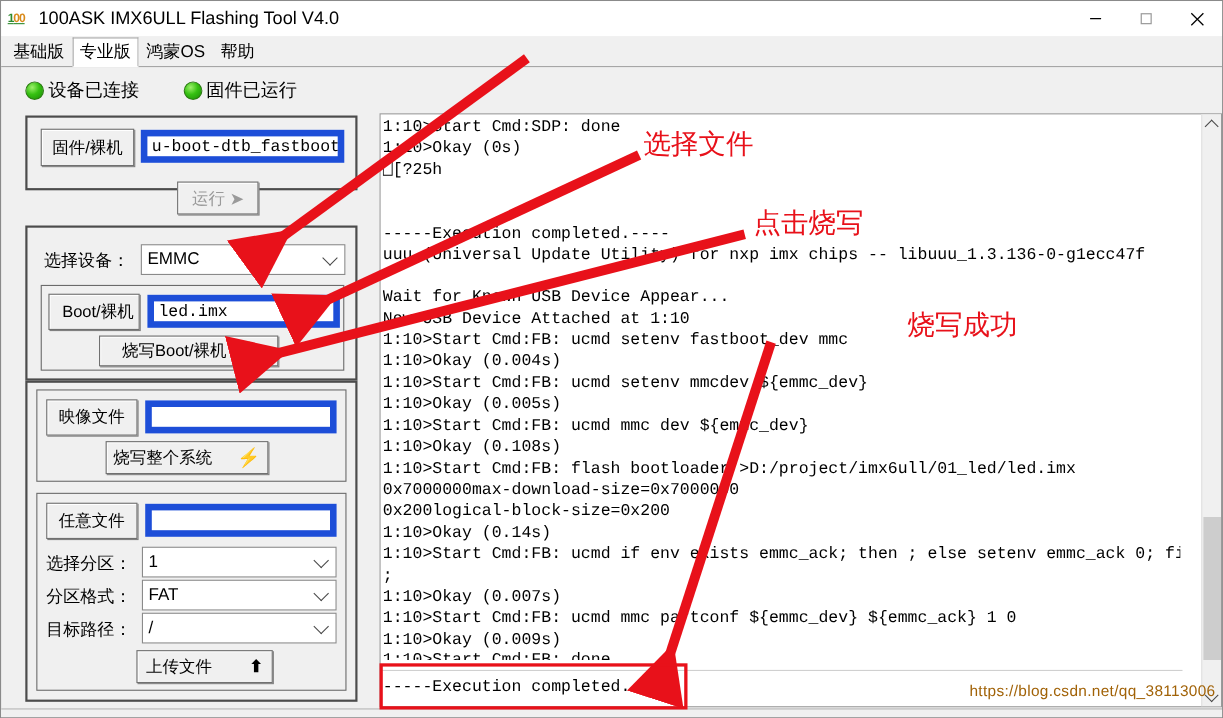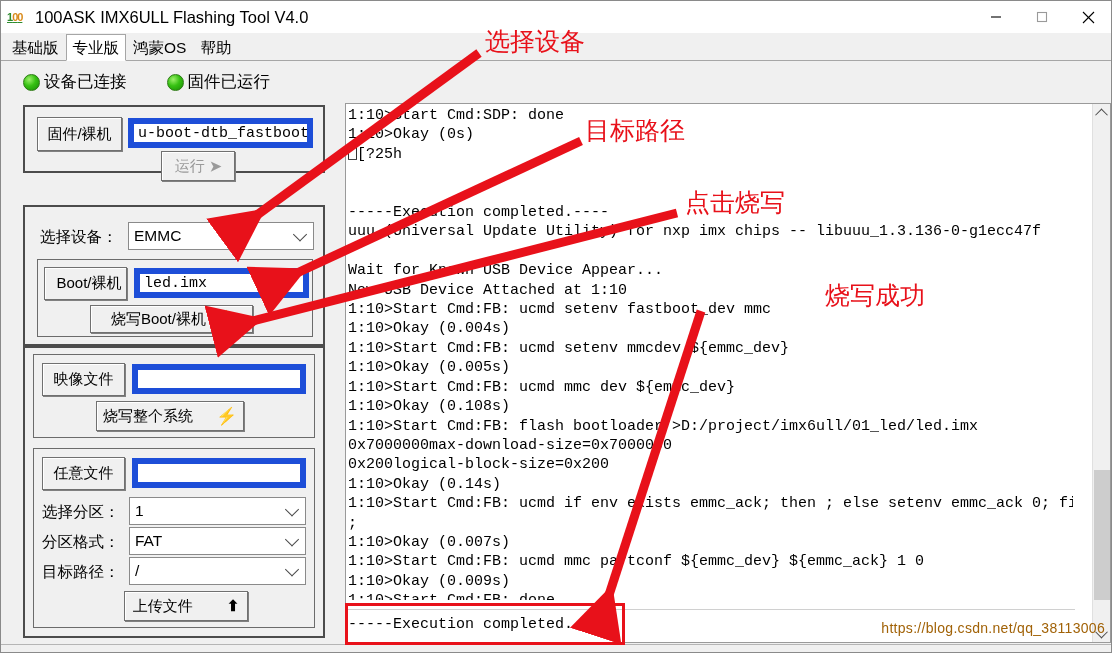--- a/index.html
+++ b/index.html
@@ -283,21 +283,21 @@
     </div>
     <div class="status-item">
       <div class="led"></div>
       <div class="status-text">固件已运行</div>
     </div>
   </div>
 
   <div class="gbox" style="left:22px; top:104px; width:302px; height:68px;padding-left:19px;">
     <div class="btn" style="position:absolute; left:12px; top:10px; width:85px; height:34px;">固件/裸机</div>
     <div class="txtfield" style="position:absolute; left:103px; top:11px; width:185px; height:30px;">u-boot-dtb_fastboot_</div>
-    <div class="btn disabled" style="position:absolute; left:136px; top:44px; width:74px; height:30px;">
+    <div class="btn disabled" style="position:absolute; left:136px; top:58px; width:74px; height:30px;">
       <span>运行</span>
       <span class="bolt" style="color:#9a9a9a; font-size:14px;">➤</span>
     </div>
   </div>
 
   <div class="gbox" style="left:22px; top:204px; width:302px; height:141px;">
     <div class="lbl" style="left:15px; top:20px;">选择设备：</div>
     <div class="combo" style="left:103px; top:15px; width:186px; height:28px;">
       <span>EMMC</span>
       <span class="arrow"></span>
@@ -409,21 +409,20 @@
 
       <line x1="478" y1="52" x2="256" y2="214" stroke="#e8111a" stroke-width="9" marker-end="url(#ah)"></line>
 
       <line x1="580" y1="140" x2="296" y2="272" stroke="#e8111a" stroke-width="9" marker-end="url(#ah)"></line>
 
       <line x1="676" y1="212" x2="252" y2="320" stroke="#e8111a" stroke-width="9" marker-end="url(#ah)"></line>
 
       <line x1="700" y1="310" x2="608" y2="594" stroke="#e8111a" stroke-width="9" marker-end="url(#ah)"></line>
     </svg>
 
-    <div class="anno-text" style="left:484px; top:24px;">选择设备</div>
-    <div class="anno-text" style="left:584px; top:113px;">目标路径</div>
+    <div class="anno-text" style="left:584px; top:113px;">选择文件</div>
     <div class="anno-text" style="left:684px; top:185px;">点击烧写</div>
     <div class="anno-text" style="left:824px; top:278px;">烧写成功</div>
 
     <div class="hl-box" style="left:344px; top:602px; width:280px; height:42px;"></div>
   </div>
 
 </div>
 
 </body></html>

